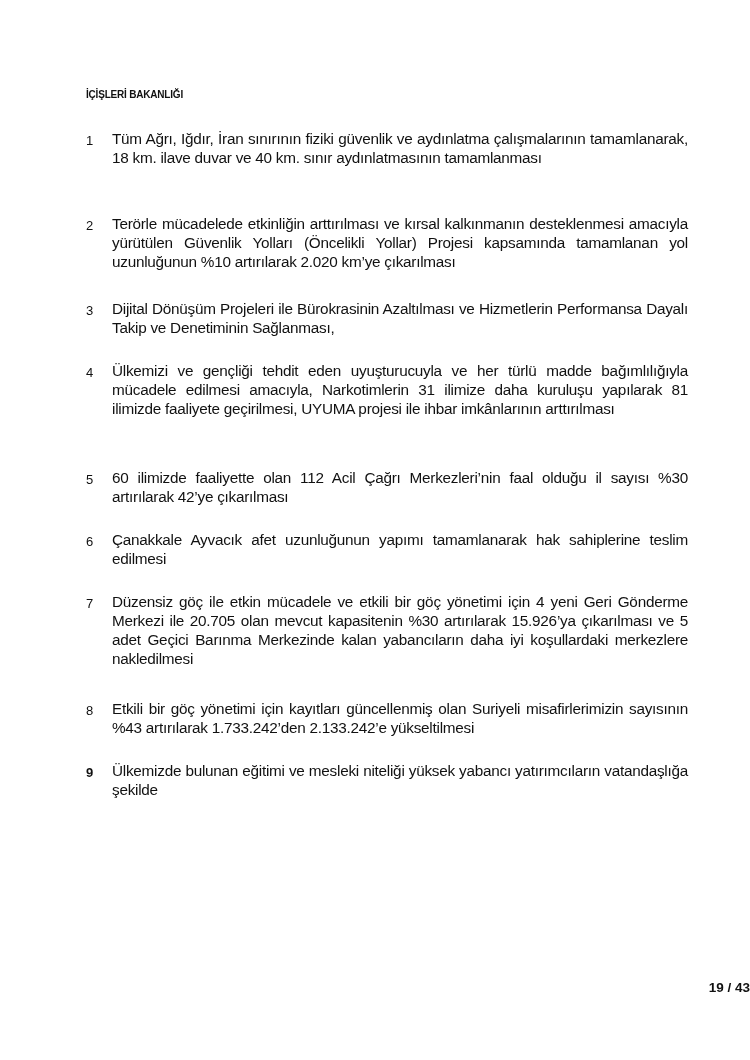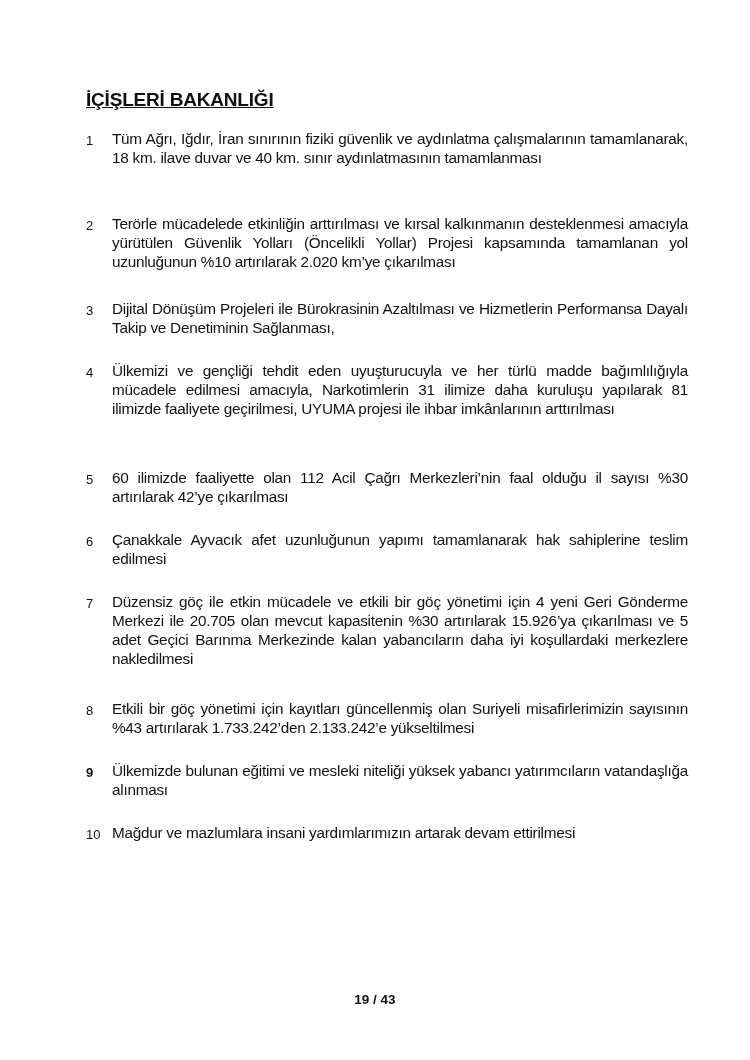--- a/index.html
+++ b/index.html
@@ -1,24 +1,24 @@
 <!DOCTYPE html>
 <html><head>
 <meta charset="utf-8">
 <style>
   html, body { margin: 0; padding: 0; background: #ffffff; }
   body { width: 750px; height: 1060px; position: relative; overflow: hidden;
          font-family: "Liberation Sans", "DejaVu Sans", sans-serif; color: #111; }
   .page { position: absolute; left: 0; top: 0; width: 750px; height: 1060px; background: #fff; }
-  .heading { position: absolute; left: 86px; top: 89px; font-size: 19px; font-weight: bold; letter-spacing: -0.2px; text-decoration: underline; }
+  .heading { position: absolute; left: 86px; top: 89px; font-size: 10px; font-weight: bold; letter-spacing: -0.2px; }
   .item { position: absolute; left: 86px; width: 602px; display: flex; }
   .num { width: 26px; flex: 0 0 26px; font-size: 13px; line-height: 22px; padding-top: 1px; }
   .num.bold { font-weight: bold; }
   .txt { flex: 1; font-size: 15.3px; line-height: 19px; text-align: justify; letter-spacing: -0.25px; }
-  .footer { position: absolute; left: 0; width: 750px; top: 980px; text-align: center; font-size: 13.5px; font-weight: bold; margin-top: 12px; }
+  .footer { position: absolute; left: 0; width: 750px; top: 980px; text-align: right; font-size: 13.5px; font-weight: bold; }
 </style>
 </head>
 <body>
 
 <div class="page">
   <div class="heading">İÇİŞLERİ BAKANLIĞI</div>
 
   <div class="item" style="top:129px">
     <span class="num">1</span>
     <span class="txt">Tüm Ağrı, Iğdır, İran sınırının fiziki güvenlik ve aydınlatma çalışmalarının tamamlanarak, 18 km. ilave duvar ve 40 km. sınır aydınlatmasının tamamlanması</span>
@@ -46,21 +46,17 @@
   <div class="item" style="top:592px">
     <span class="num">7</span>
     <span class="txt">Düzensiz göç ile etkin mücadele ve etkili bir göç yönetimi için 4 yeni Geri Gönderme Merkezi ile 20.705 olan mevcut kapasitenin %30 artırılarak 15.926’ya çıkarılması ve 5 adet Geçici Barınma Merkezinde kalan yabancıların daha iyi koşullardaki merkezlere nakledilmesi</span>
   </div>
   <div class="item" style="top:699px">
     <span class="num">8</span>
     <span class="txt">Etkili bir göç yönetimi için kayıtları güncellenmiş olan Suriyeli misafirlerimizin sayısının %43 artırılarak 1.733.242’den 2.133.242’e yükseltilmesi</span>
   </div>
   <div class="item" style="top:761px">
     <span class="num bold">9</span>
-    <span class="txt">Ülkemizde bulunan eğitimi ve mesleki niteliği yüksek yabancı yatırımcıların vatandaşlığa alınması</span>
-  </div>
-  <div class="item" style="top:823px">
-    <span class="num">10</span>
-    <span class="txt">Mağdur ve mazlumlara insani yardımlarımızın artarak devam ettirilmesi</span>
+    <span class="txt">Ülkemizde bulunan eğitimi ve mesleki niteliği yüksek yabancı yatırımcıların vatandaşlığa şekilde</span>
   </div>
 
   <div class="footer">19 / 43</div>
 </div>
 
 </body></html>

